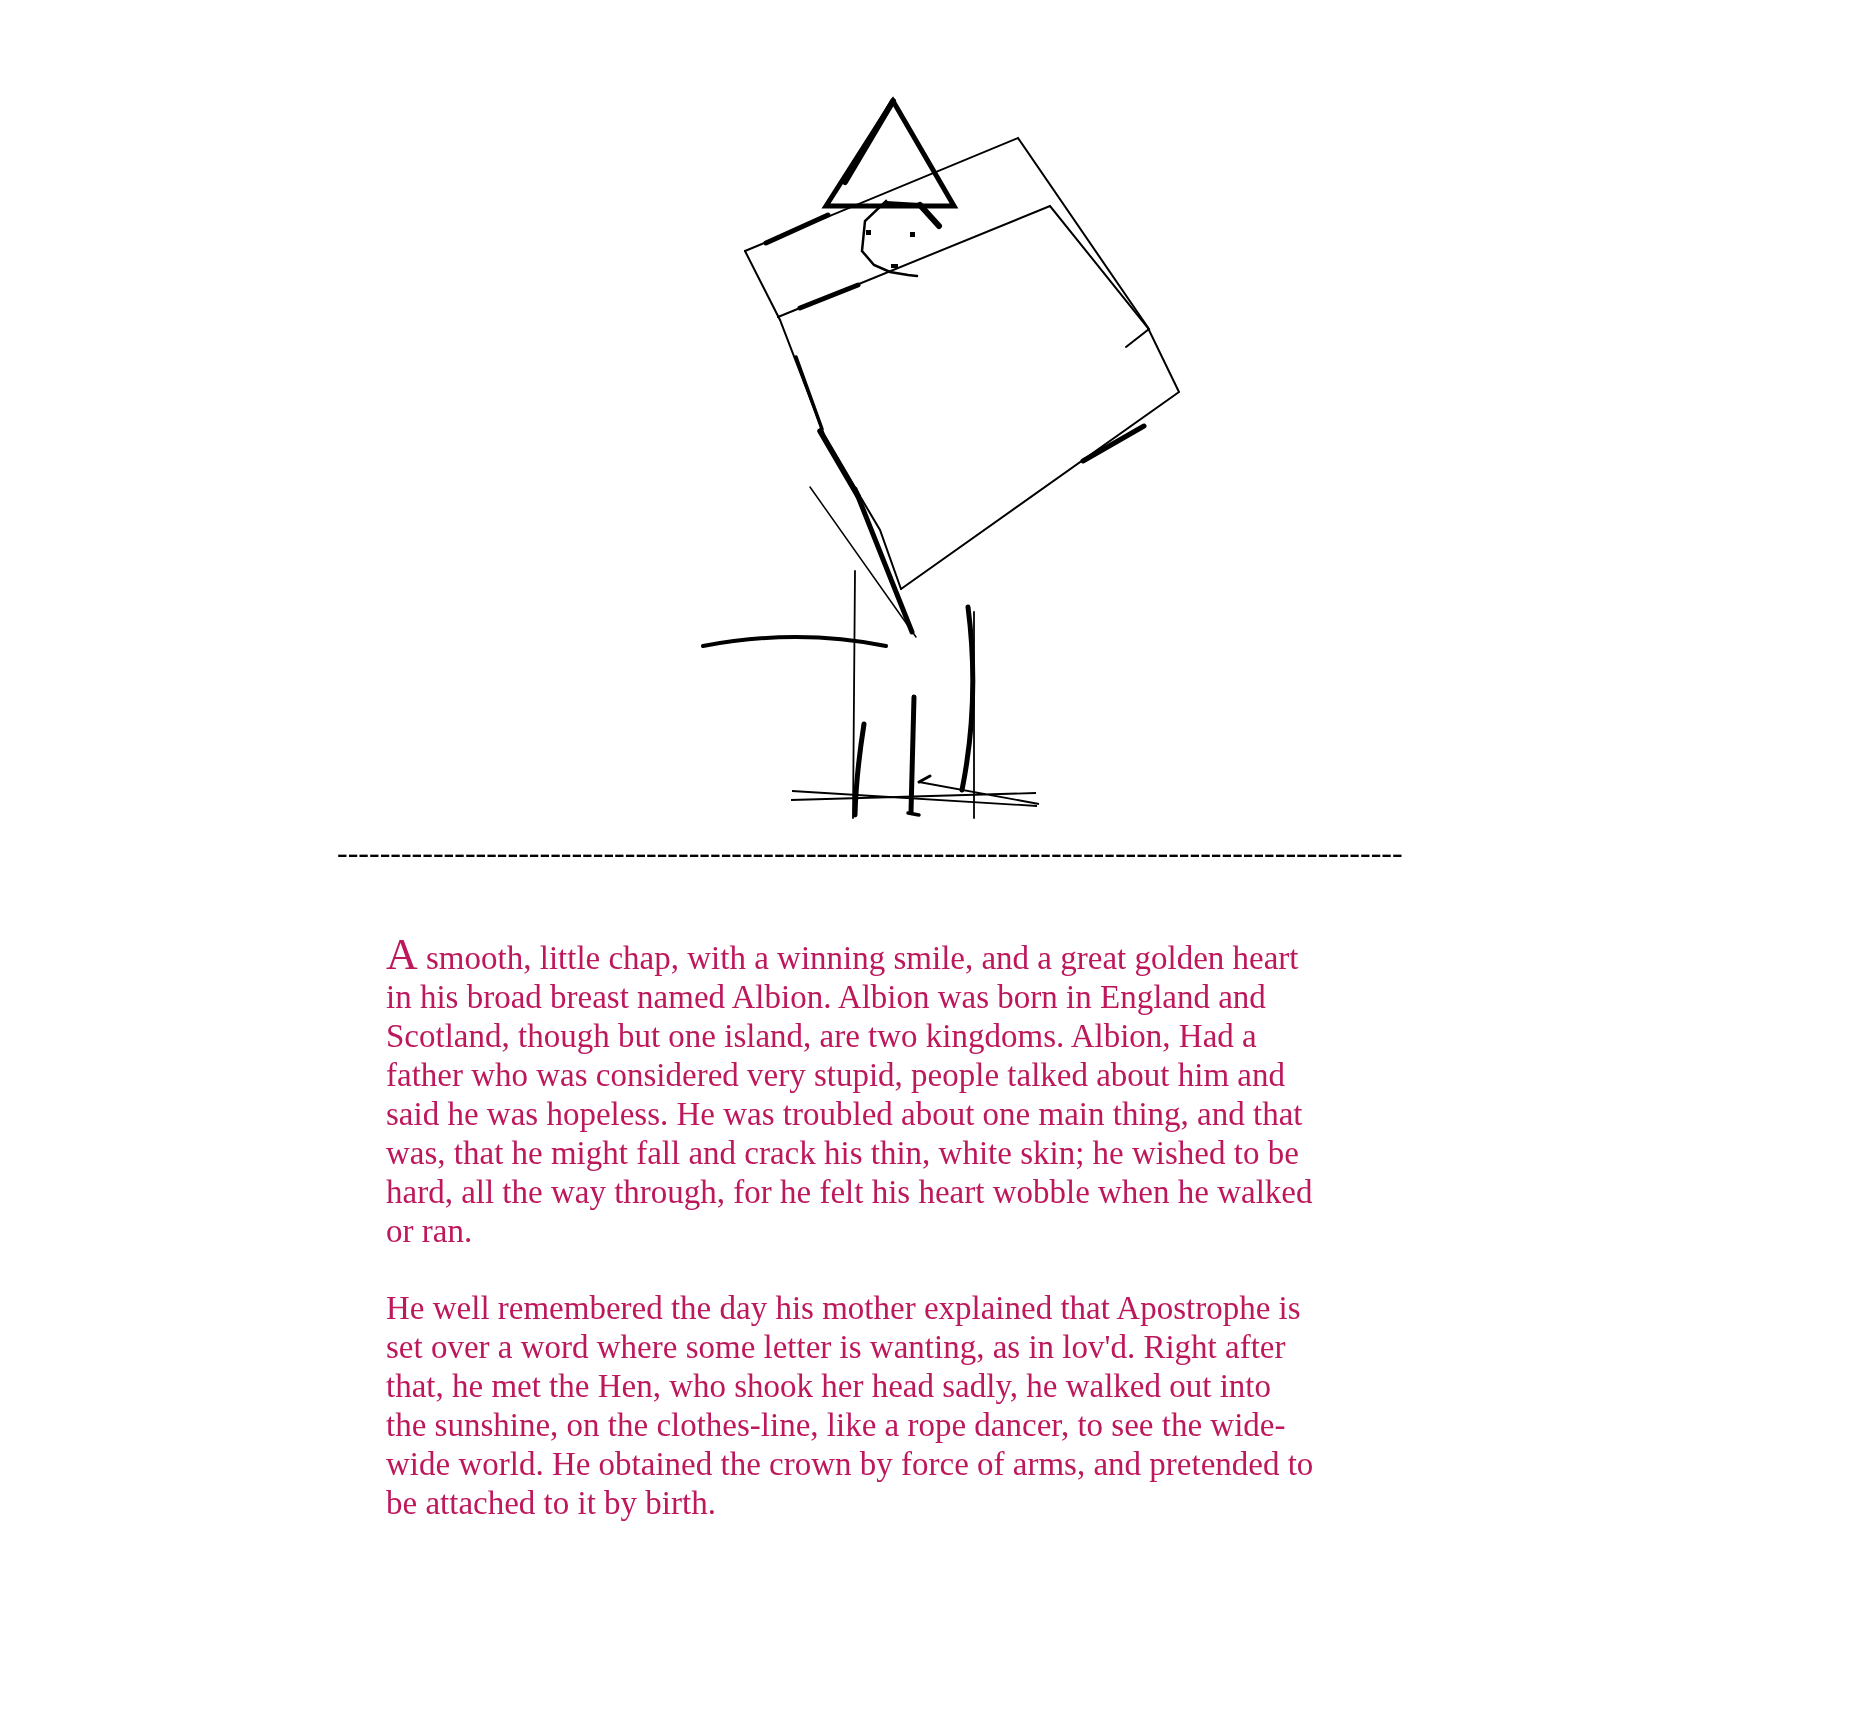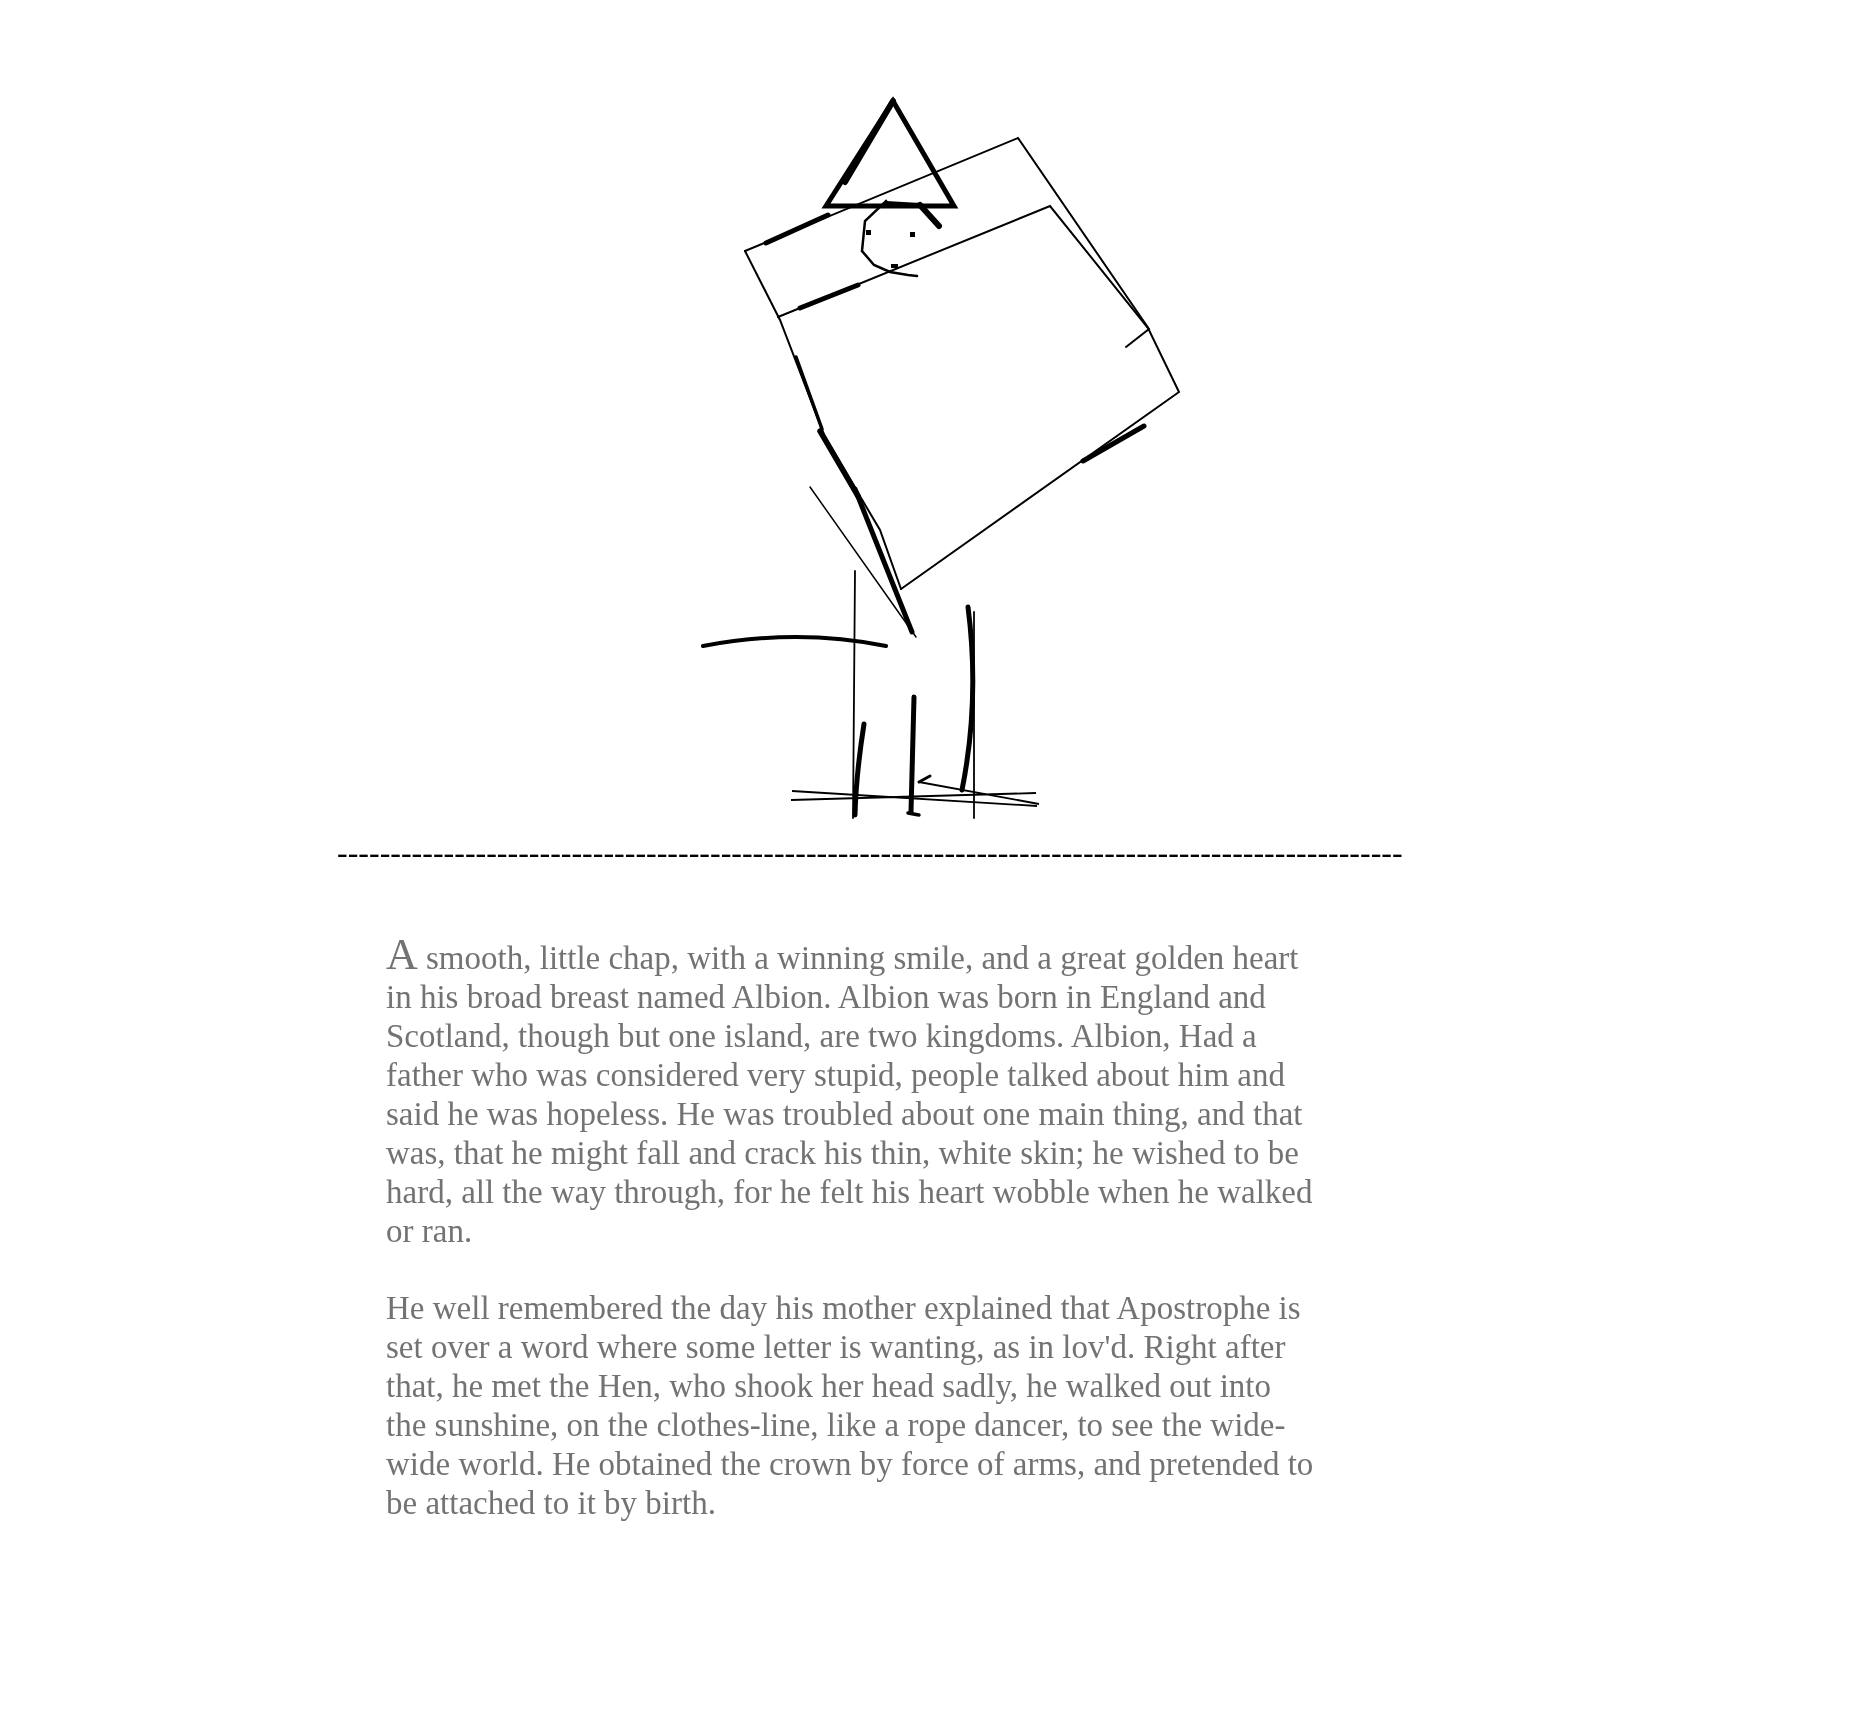--- a/index.html
+++ b/index.html
@@ -37,21 +37,21 @@
     position: absolute;
     left: 386px;
     top: 935px;
     width: 985px;
   }
   .story p {
     margin: 0 0 38px 0;
     font-size: 33px;
     line-height: 39px;
     white-space: pre-line;
-    color: #737373;
+    color: #be185d;
   }
   .drop-cap {
     font-size: 44px;
     line-height: 39px;
   }
 </style>
 </head>
 <body>
 
 <svg class="sketch-svg" viewBox="0 0 1856 1716" xmlns="http://www.w3.org/2000/svg" aria-hidden="true">

